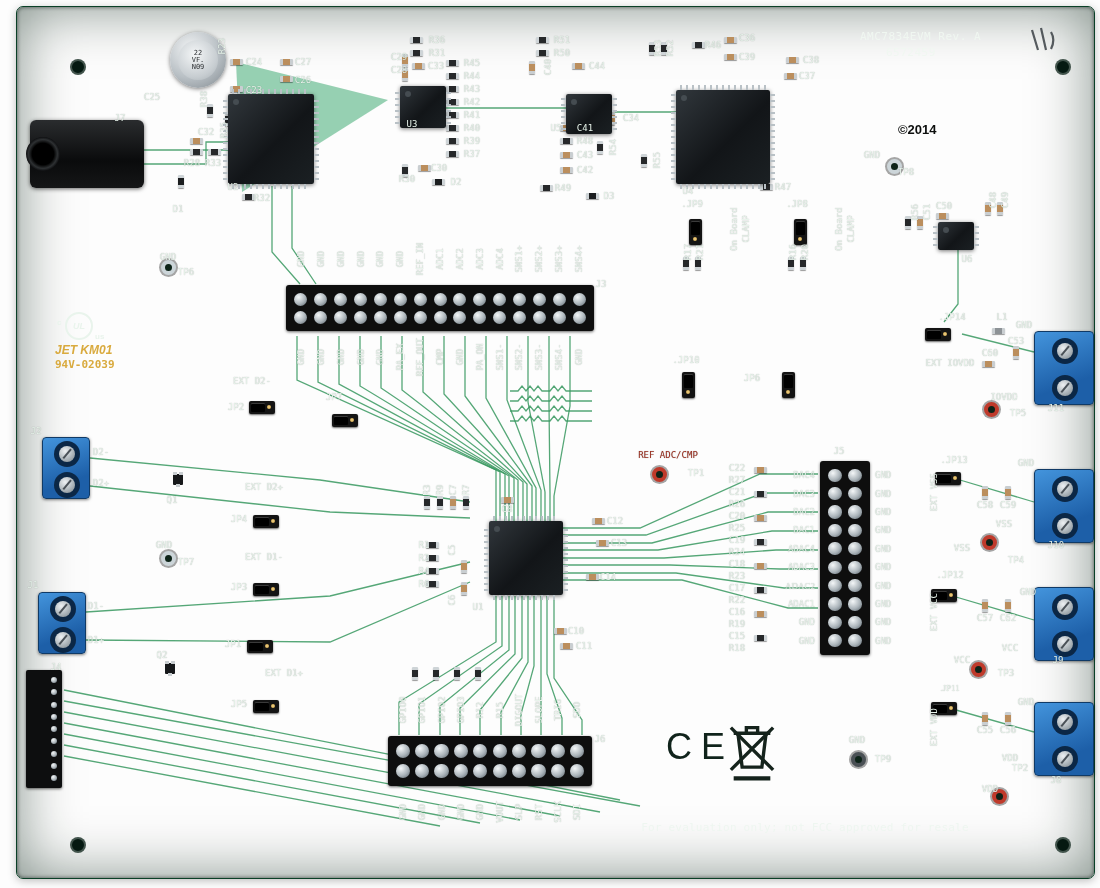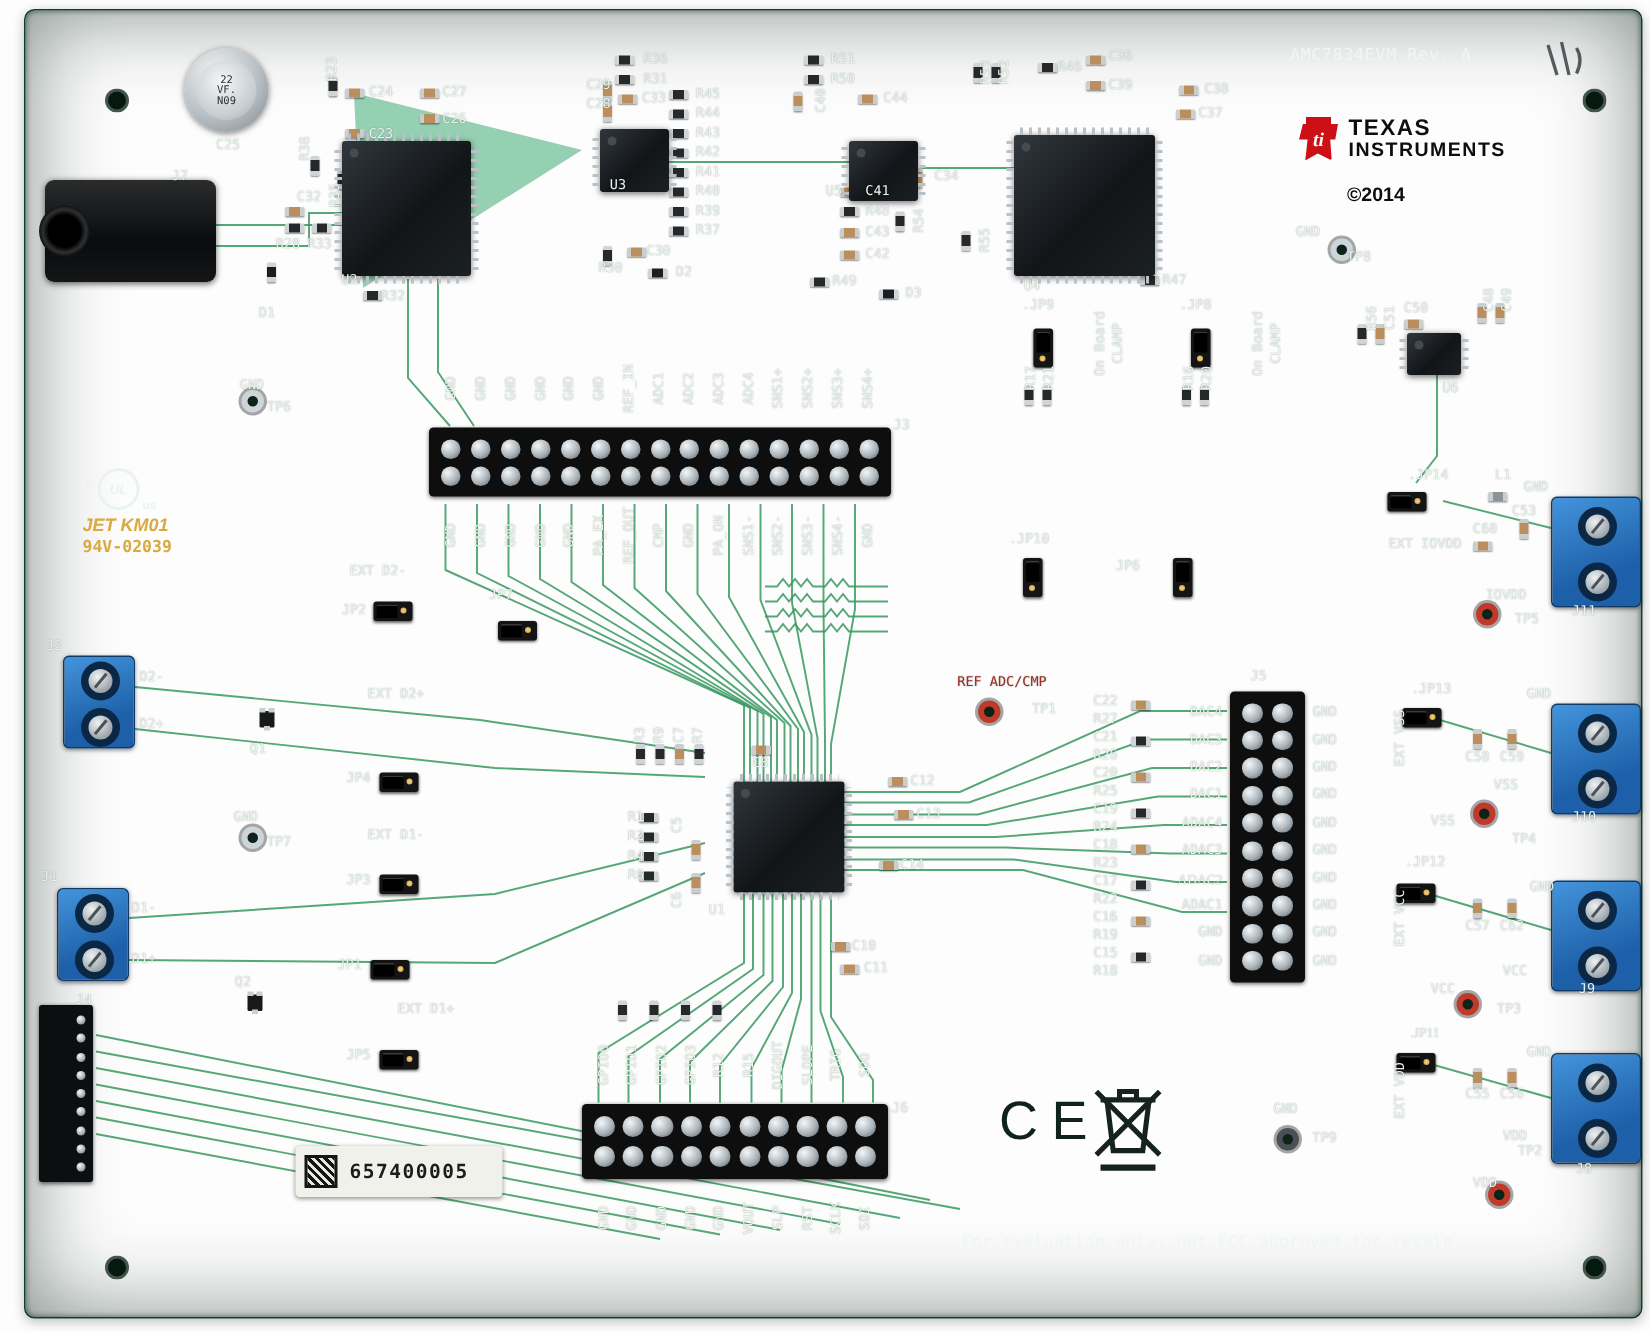--- a/index.html
+++ b/index.html
@@ -26,21 +26,21 @@
   .strip{position:absolute;}
   .term{background:linear-gradient(160deg,#4394dc,#1d5fa8 70%);border:1px solid #103a66;border-radius:4px;
         box-shadow:0 1px 3px rgba(0,0,0,.5);}
   .socket{position:absolute;border-radius:50%;background:#0b2746;}
   .screw{position:absolute;border-radius:50%;background:radial-gradient(circle at 38% 32%, #eef1f3, #aeb6bb 55%, #7c858b);}
   .slot{position:absolute;left:50%;top:50%;width:2px;height:78%;background:#4a5157;transform:translate(-50%,-50%) rotate(40deg);}
   .jmpb{background:#141414;border-radius:2px;box-shadow:0 1px 2px rgba(0,0,0,.6);}
   .shunt{position:absolute;background:#000;box-shadow:inset 0 1px 0 #3a3a3a;border-radius:1px;}
   .gold{position:absolute;width:4px;height:4px;border-radius:50%;background:radial-gradient(circle,#f3d489,#c69a3e);}
   .tp{border-radius:50%;background:#0d2318;box-shadow:0 0 0 2px rgba(0,0,0,.35);}
-  .cap-outer{border-radius:50%;background:radial-gradient(circle at 36% 30%, #f0f2f3, #b8bfc4 55%, #7f878d);box-shadow:0 1px 4px rgba(0,0,0,.5);}
+  .cap-outer{border-radius:50%;background:radial-gradient(circle at 36% 30%, #f0f2f3, #b8bfc4 55%, #7f878d);box-shadow:0 1px 4px rgba(0,0,0,.5);margin-left:47px;}
   .cap-inner{position:absolute;left:50%;top:50%;transform:translate(-50%,-50%);border-radius:50%;
              background:radial-gradient(circle at 42% 36%, #f4f6f7, #c7cdd1 65%, #a5adb2);
              display:flex;flex-direction:column;align-items:center;justify-content:center;
              font:7px "DejaVu Sans Mono",monospace;color:#2e3134;line-height:7px;}
   .barrel{background:linear-gradient(#2a2c2e,#0a0b0c 60%,#151617);border-radius:6px;box-shadow:0 1px 4px rgba(0,0,0,.6);}
   .barrel-hole{position:absolute;left:-4px;top:50%;transform:translateY(-50%);width:34px;height:34px;border-radius:50%;
                background:radial-gradient(circle,#000 45%,#2e3133 60%,#101113 70%);}
   .connb{background:#0d0e0f;border-radius:2px;box-shadow:0 1px 3px rgba(0,0,0,.6);}
   .qb{background:#17191b;border-radius:1px;}
   .qpad{position:absolute;width:4px;height:3px;background:#c9ced1;}
@@ -143,45 +143,32 @@
       <path d="M612,112 L676,112" fill="none" stroke="#37985f" stroke-width="1.3" opacity="0.85"></path>
       <path d="M272,186 L272,252 L300,284" fill="none" stroke="#37985f" stroke-width="1.3" opacity="0.85"></path>
       <path d="M292,186 L292,248 L316,284" fill="none" stroke="#37985f" stroke-width="1.3" opacity="0.85"></path>
     </svg>
 
   <div class="titleblk">
     <div class="l1">AMC7834EVM Rev. A</div>
     <div class="l2">6572459</div>
   </div>
 
-  <div class="brand">
-    <div class="ti-logo">
-      <span>ti</span>
-    </div>
-    <div class="ti-name">
-      <div class="n1">TEXAS</div>
-      <div class="n2">INSTRUMENTS</div>
-    </div>
-  </div>
   <div class="copyright">©2014</div>
 
   <div class="ulblk">
     <span class="ul-c">c</span>
     <div class="ul-logo">
       <span>UL</span>
     </div>
     <span class="ul-us">us</span>
     <div class="jet1">JET KM01</div>
     <div class="jet2">94V-02039</div>
   </div>
 
-  <div class="plate">
-    <div class="dm"></div>
-    <span class="plate-text">657400005</span>
-  </div>
 
   <div class="ce">CE</div>
 
   <svg class="weee" width="48" height="62" viewBox="0 0 34 44">
     <path d="M4,8 h26 M7,8 L10,32 H24 L27,8 M13,8 V4 h8 v4" stroke="#15231c" stroke-width="2.4" fill="none"></path>
     <path d="M2,4 L32,34 M32,4 L2,34" stroke="#15231c" stroke-width="2.4" fill="none"></path>
     <path d="M4,40 h26" stroke="#15231c" stroke-width="3" fill="none"></path>
   </svg>
 
   <div class="notice">For evaluation only; not FCC approved for resale</div>
@@ -264,21 +251,21 @@
     <div class="lbl" style="left: 797px; top: 204px;">.JP8</div>
     <div class="lbl r90" style="left: 839px; top: 229px;">On Board</div>
     <div class="lbl r90" style="left: 851px; top: 229px;">CLAMP</div>
     <div class="lbl r90" style="left: 793px; top: 252px;">R16</div>
     <div class="lbl r90" style="left: 805px; top: 252px;">R20</div>
     <div class="lbl" style="left: 686px; top: 360px;">.JP10</div>
     <div class="lbl" style="left: 752px; top: 378px;">JP6</div>
     <div class="lbl" style="left: 252px; top: 381px;">EXT D2-</div>
     <div class="lbl" style="left: 236px; top: 407px;">JP2</div>
     <div class="lbl" style="left: 334px; top: 397px;">JP7</div>
-    <div class="lbl" style="left: 264px; top: 463px;">EXT D2+</div>
+    <div class="lbl" style="left: 264px; top: 487px;">EXT D2+</div>
     <div class="lbl" style="left: 239px; top: 519px;">JP4</div>
     <div class="lbl" style="left: 264px; top: 557px;">EXT D1-</div>
     <div class="lbl" style="left: 239px; top: 587px;">JP3</div>
     <div class="lbl" style="left: 233px; top: 644px;">JP1</div>
     <div class="lbl" style="left: 284px; top: 673px;">EXT D1+</div>
     <div class="lbl" style="left: 239px; top: 704px;">JP5</div>
     <div class="lbl" style="left: 172px; top: 500px;">Q1</div>
     <div class="lbl" style="left: 162px; top: 655px;">Q2</div>
     <div class="lbl" style="left: 36px; top: 431px;">J2</div>
     <div class="lbl" style="left: 101px; top: 452px;">D2-</div>

